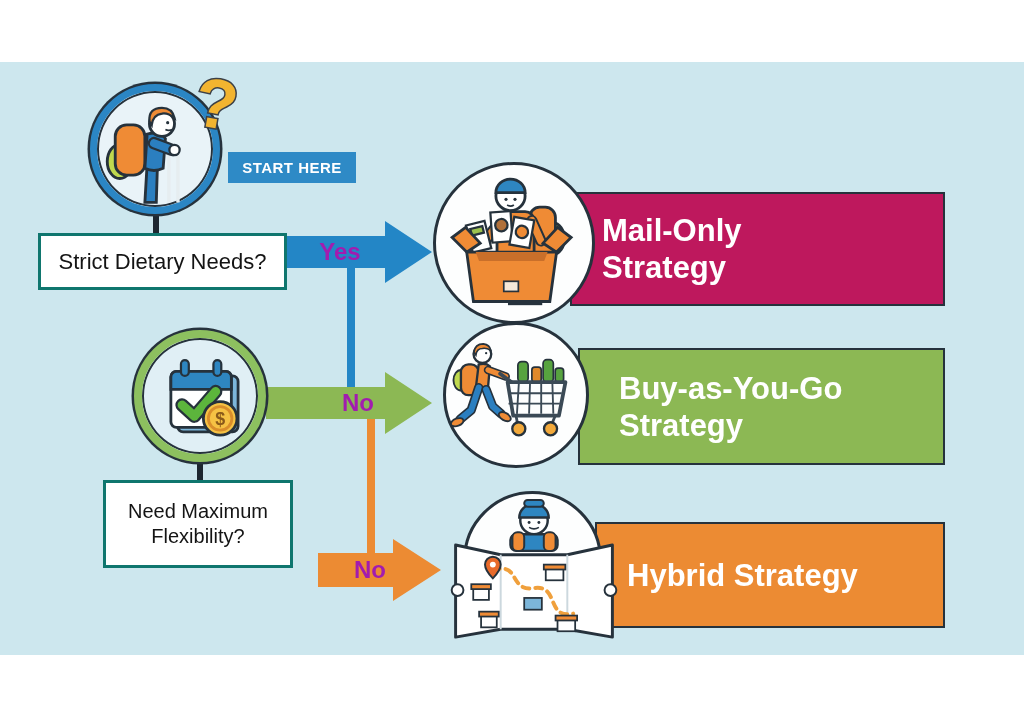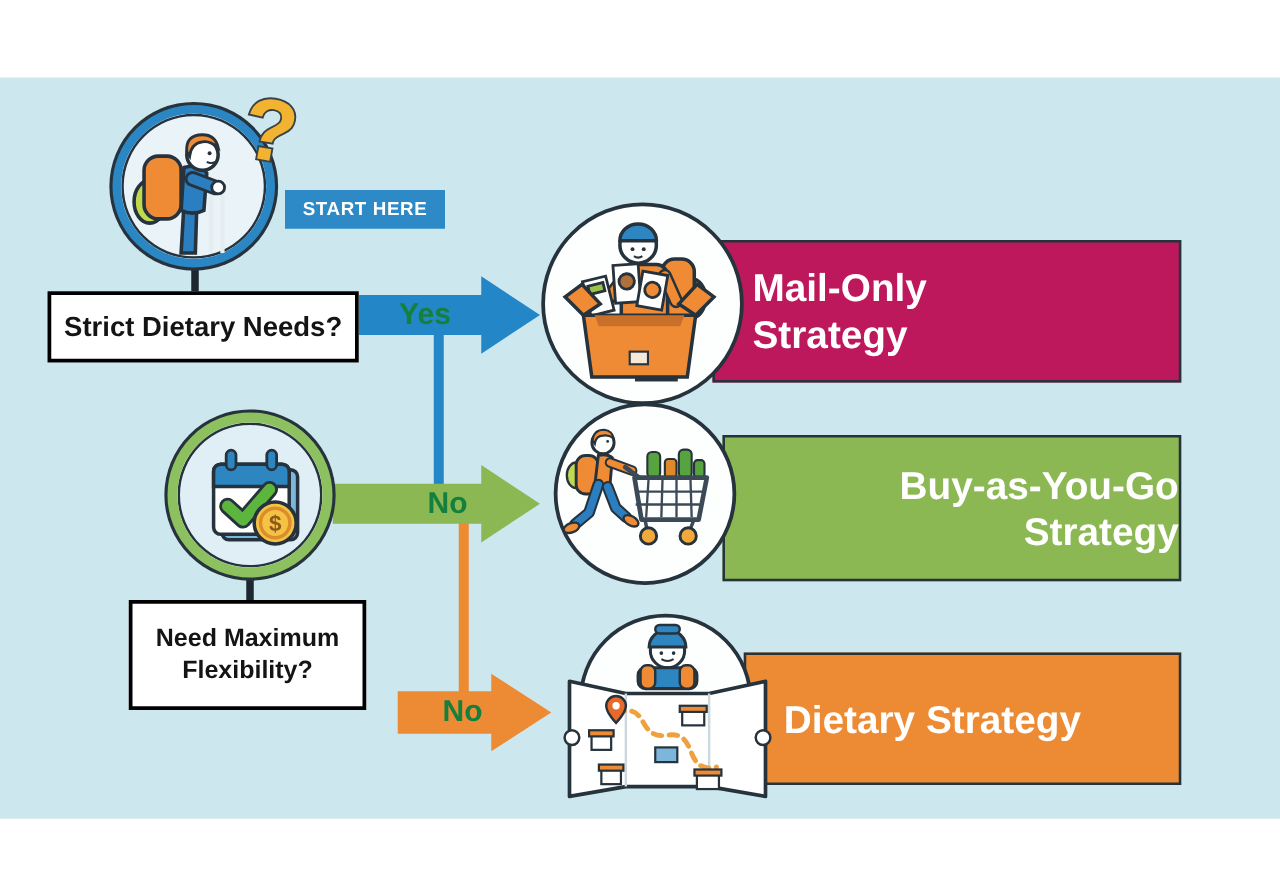--- a/index.html
+++ b/index.html
@@ -15,41 +15,41 @@
     box-shadow:0 0 0 2.5px #26323c, inset 0 0 0 2px #26323c;}
   .ring-green{border:8px solid #8dc05f;background:#e0eff5;
     box-shadow:0 0 0 2.5px #26323c, inset 0 0 0 2px #26323c;}
   .circle-white{background:#fdfefe;border:3px solid #26323c;}
   .circle svg{position:absolute;}
 
   
   .start-banner{position:absolute;left:228px;top:152px;width:128px;height:31px;background:#2e8ac6;
     color:#fff;font-weight:bold;font-size:15px;letter-spacing:.5px;display:flex;
     align-items:center;justify-content:center;z-index:6;}
-  .qbox{position:absolute;background:#ffffff;border:3px solid #000000;box-sizing:border-box;
+  .qbox{position:absolute;background:#ffffff;border:3px solid #0f766e;box-sizing:border-box;
     display:flex;flex-direction:column;align-items:center;justify-content:center;
-    color:#141414;font-weight:bold;text-align:center;z-index:5;}
+    color:#141414;font-weight:normal;text-align:center;z-index:5;}
   .qbox1{left:38px;top:233px;width:249px;height:57px;font-size:22px;}
   .qbox2{left:103px;top:480px;width:190px;height:88px;font-size:20px;line-height:25px;}
   .stem{position:absolute;width:6px;background:#1d2730;z-index:4;}
 
   
   .vline{position:absolute;width:8px;z-index:1;}
   .vline-blue{left:347px;top:266px;height:123px;background:#2386c6;}
   .vline-orange{left:367px;top:417px;height:141px;background:#ec8b33;}
   .arrow{position:absolute;z-index:3;}
-  .arrow-label{position:absolute;z-index:4;color:#15803d;font-weight:bold;font-size:24px;
+  .arrow-label{position:absolute;z-index:4;color:#a21caf;font-weight:bold;font-size:24px;
     text-align:center;}
 
   
   .banner{position:absolute;box-sizing:border-box;border:2.5px solid #26323c;display:flex;
     flex-direction:column;justify-content:center;z-index:2;color:#fff;font-weight:bold;
     font-size:31px;line-height:37px;}
   .banner-mail{left:570px;top:192px;width:375px;height:114px;background:#be185d;padding-left:30px;}
-  .banner-buy{left:578px;top:348px;width:367px;height:117px;background:#8cb854;padding-left:39px;align-items:flex-end;}
+  .banner-buy{left:578px;top:348px;width:367px;height:117px;background:#8cb854;padding-left:39px;}
   .banner-hybrid{left:595px;top:522px;width:350px;height:106px;background:#ec8b33;padding-left:30px;}
   .banner-line:empty{display:none;}
 
   .circle-start{left:90px;top:84px;width:130px;height:130px;z-index:5;}
   .circle-cal{left:134px;top:330px;width:132px;height:132px;z-index:5;}
   .circle-mail{left:433px;top:162px;width:162px;height:162px;z-index:4;}
   .circle-cart{left:443px;top:322px;width:146px;height:146px;z-index:4;}
   .circle-map{left:463px;top:491px;width:139px;height:139px;z-index:4;}
 
   .qmark{left:180px;top:64px;width:70px;height:84px;z-index:6;}
@@ -131,21 +131,21 @@
 
   <div class="banner banner-mail">
     <span class="banner-line">Mail-Only</span>
     <span class="banner-line">Strategy</span>
   </div>
   <div class="banner banner-buy">
     <span class="banner-line">Buy-as-You-Go</span>
     <span class="banner-line">Strategy</span>
   </div>
   <div class="banner banner-hybrid">
-    <span class="banner-line">Dietary Strategy</span>
+    <span class="banner-line">Hybrid Strategy</span>
 
   </div>
 
   <div class="circle circle-white circle-mail">
     <svg viewBox="0 0 130 130" style="left:6px;top:4px;width:146px;height:146px;">
       <ellipse cx="99" cy="62" rx="10" ry="14" fill="#c0d94e" stroke="#26323c" stroke-width="2.5"></ellipse>
       <rect x="78" y="34" width="23" height="48" rx="9" fill="#ef8b35" stroke="#26323c" stroke-width="2.5"></rect>
       <rect x="60" y="84" width="28" height="36" fill="#2b7fc0" stroke="#26323c" stroke-width="2.5"></rect>
       <rect x="49" y="38" width="33" height="50" rx="8" fill="#ef8b35" stroke="#26323c" stroke-width="2.5"></rect>
       <circle cx="61" cy="24" r="13" fill="#ffffff" stroke="#26323c" stroke-width="2.5"></circle>

